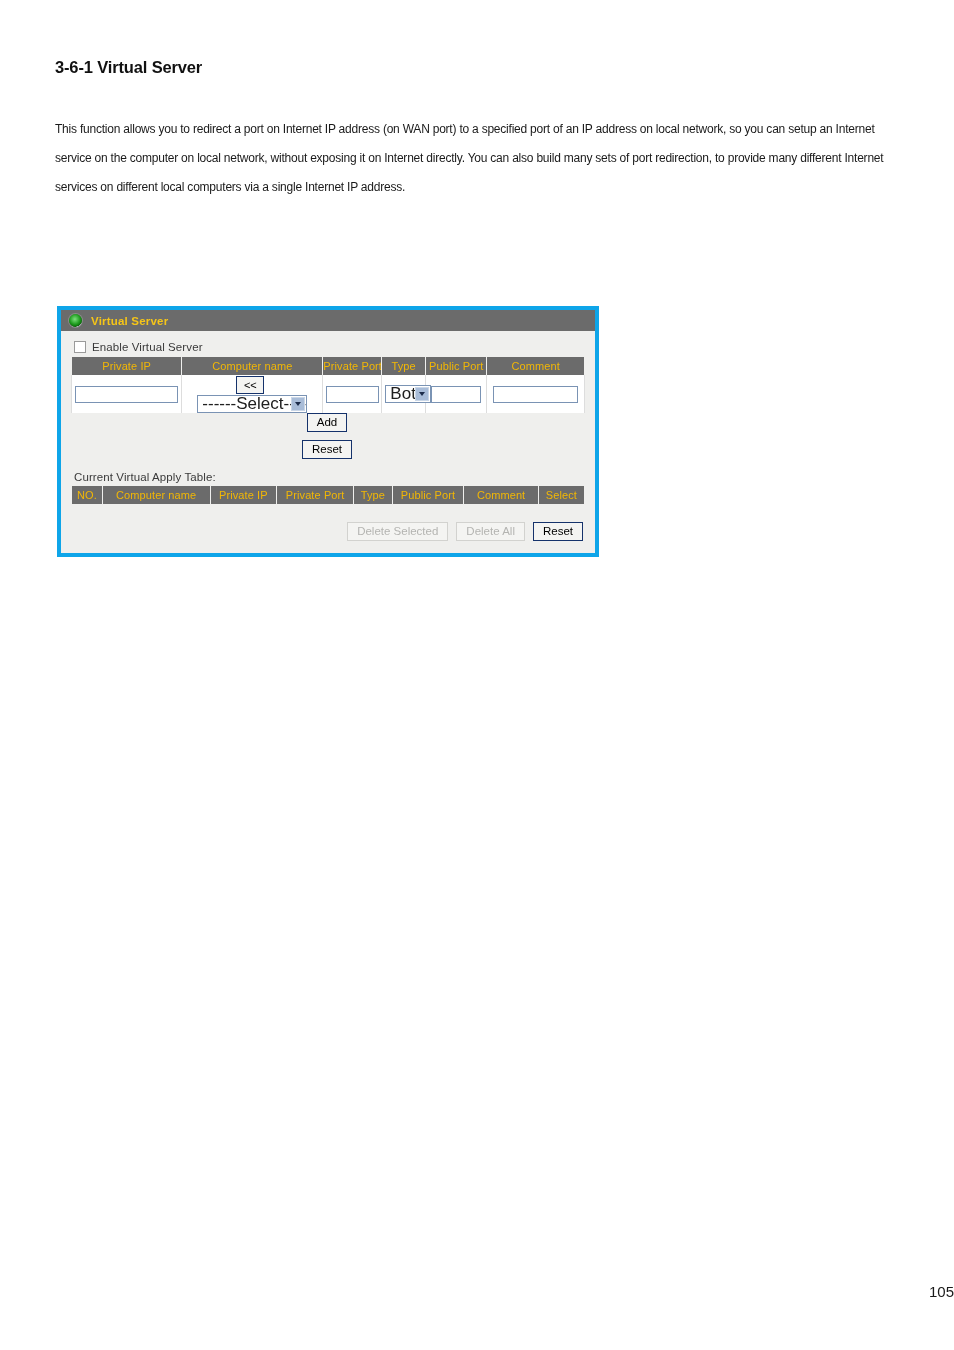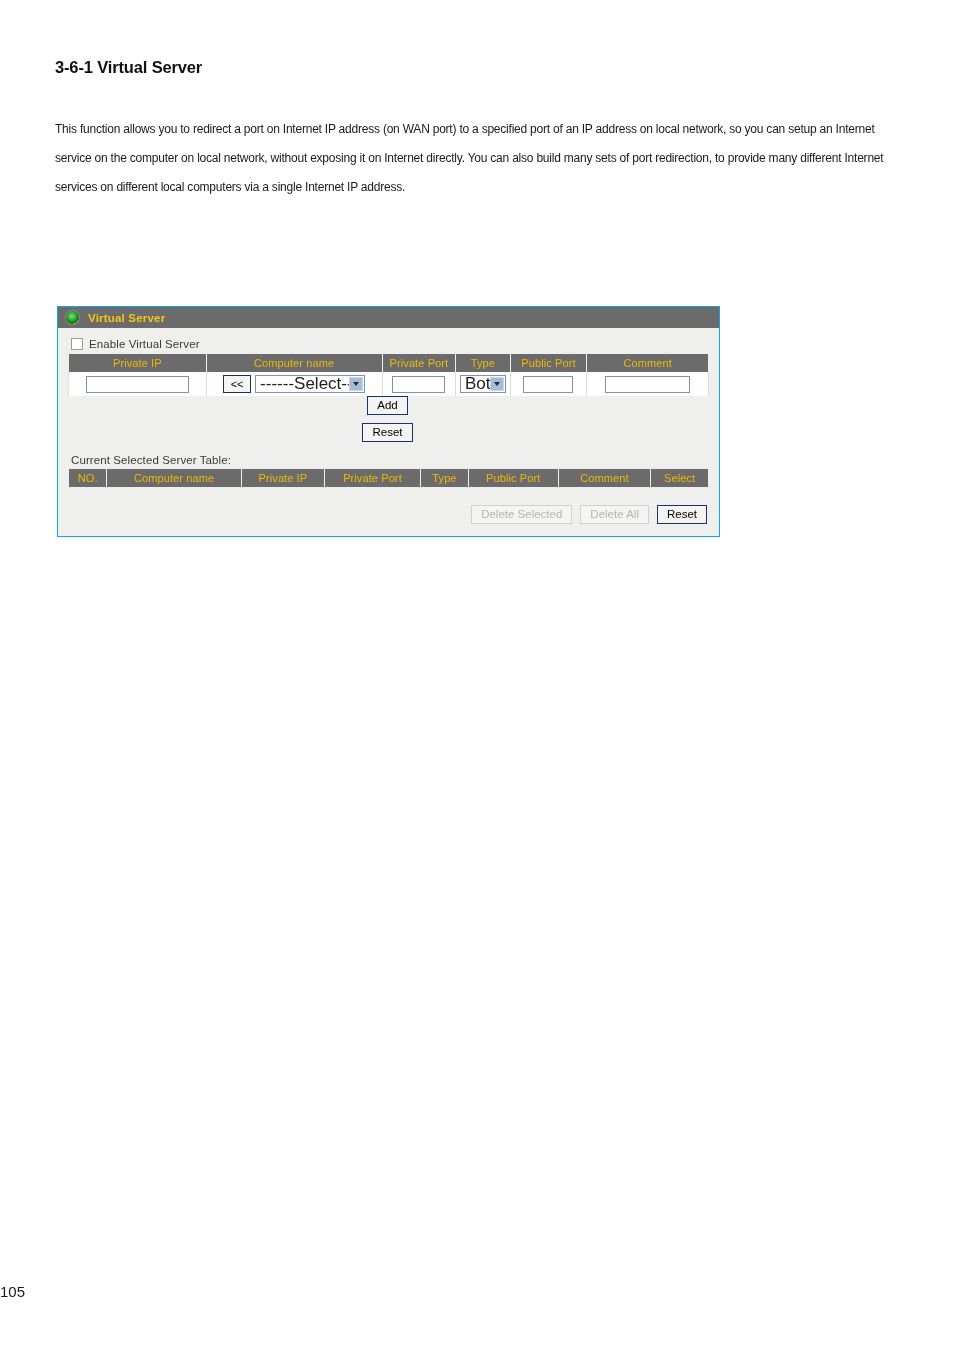--- a/index.html
+++ b/index.html
@@ -36,23 +36,23 @@
     color: #1a1a1a;
     letter-spacing: -0.22px;
     text-align: left;
   }
 
   
   .panel {
     position: absolute;
     left: 57px;
     top: 306px;
-    width: 663px;
+    width: 542px;
     background: #efefed;
-    border: 1px solid #0ea5e9;
+    border: 4px solid #0ea5e9;
     box-sizing: border-box;
     font-family: "Liberation Sans", sans-serif;
   }
   .panel-titlebar {
     background: #6b6b6b;
     height: 21px;
     display: flex;
     align-items: center;
     padding-left: 8px;
     box-sizing: border-box;
@@ -243,21 +243,21 @@
     letter-spacing: 0.1px;
   }
   .section-gap { height: 12px; }
 
   
   .page-number {
     position: absolute;
     left: 0;
     right: 0;
     top: 1283px;
-    text-align: left;
+    text-align: right;
     font-size: 15px;
     color: #1a1a1a;
   }
 </style>
 </head>
 <body>
 
 <div class="doc-heading">3-6-1 Virtual Server</div>
 
 <div class="doc-paragraph">This function allows you to redirect a port on Internet IP address (on WAN port) to a specified port of an IP address on local network, so you can setup an Internet service on the computer on local network, without exposing it on Internet directly. You can also build many sets of port redirection, to provide many different Internet services on different local computers via a single Internet IP address.</div>
@@ -319,21 +319,21 @@
       </tbody>
     </table>
 
     <div class="btnrow row-add">
       <span class="btn">Add</span>
       <span class="btn">Reset</span>
     </div>
 
     <div class="section-gap"></div>
 
-    <div class="table-label">Current Selected Server Table:</div>
+    <div class="table-label">Current Virtual Apply Table:</div>
 
     <table class="vtable">
       <colgroup>
         <col style="width:6%">
         <col style="width:21%">
         <col style="width:13%">
         <col style="width:15%">
         <col style="width:7.5%">
         <col style="width:14%">
         <col style="width:14.5%">

